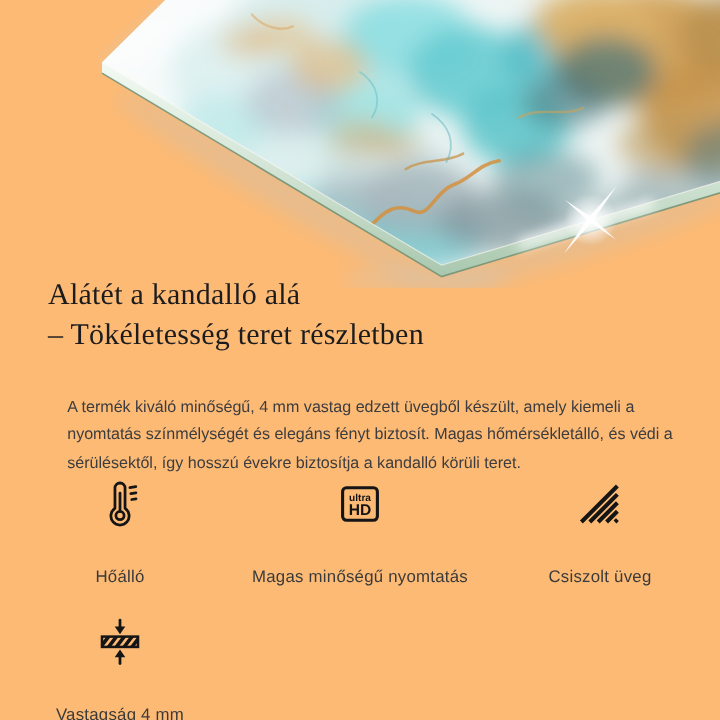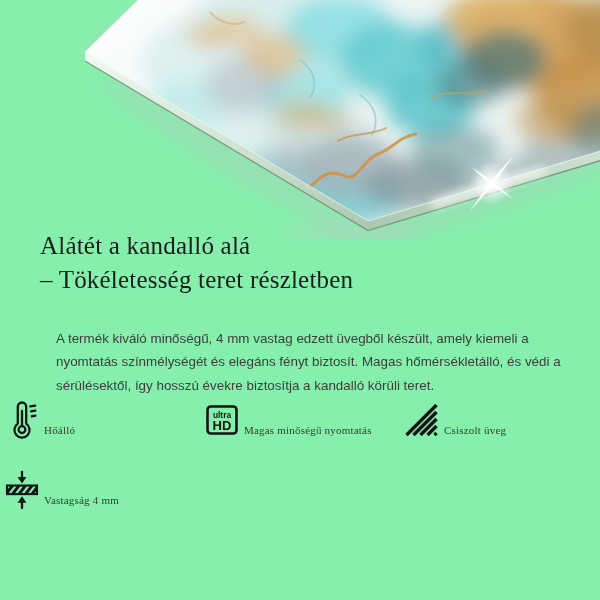--- a/index.html
+++ b/index.html
@@ -1,32 +1,32 @@
 <!DOCTYPE html>
 <html lang="hu"><head>
 <meta charset="utf-8">
 <style>
   html,body{margin:0;padding:0;background:#ffffff;}
-  .stage{position:relative;width:600px;height:600px;background:#86efac;overflow:hidden;
+  .stage{position:relative;width:600px;height:600px;background:#fdba74;overflow:hidden;
          font-family:"Liberation Sans",sans-serif;}
   
   .hero{position:absolute;top:0;left:0;width:600px;height:240px;}
   
   .heading{position:absolute;left:40px;top:229px;width:530px;
            font-family:"Liberation Serif",serif;color:#1c1c1e;
            font-size:25px;line-height:34px;font-weight:400;letter-spacing:.2px;}
   
   .desc{position:absolute;left:40px;top:311px;width:514px;
         font-size:13.4px;line-height:23.4px;color:#3d3d3f;}
   
   .features{position:absolute;left:0;top:397px;width:600px;
             display:grid;grid-template-columns:1fr 1fr 1fr;row-gap:24px;}
-  .feature{display:flex;flex-direction:row;align-items:center;justify-content:flex-start;}
+  .feature{display:flex;flex-direction:column;align-items:center;justify-content:flex-start;}
   .feature .icon-box{height:46px;display:flex;align-items:center;justify-content:center;}
-  .feature .label{margin-top:19px;font-size:11px;color:#3a3a3a;letter-spacing:.2px;font-family:Liberation Serif, serif;}
+  .feature .label{margin-top:29px;font-size:14px;color:#3a3a3a;letter-spacing:.2px;}
   .icon-svg{display:block;}
   .icon-stroke{fill:none;stroke:#151515;stroke-width:2.3;stroke-linecap:round;stroke-linejoin:round;}
   .icon-stroke-sq{fill:none;stroke:#151515;stroke-linecap:butt;}
   .icon-fill{fill:#151515;stroke:none;}
   .hd-text{font-family:"Liberation Sans",sans-serif;font-weight:bold;fill:#141414;text-anchor:middle;}
 </style>
 </head>
 <body>
 
 <div class="stage">

